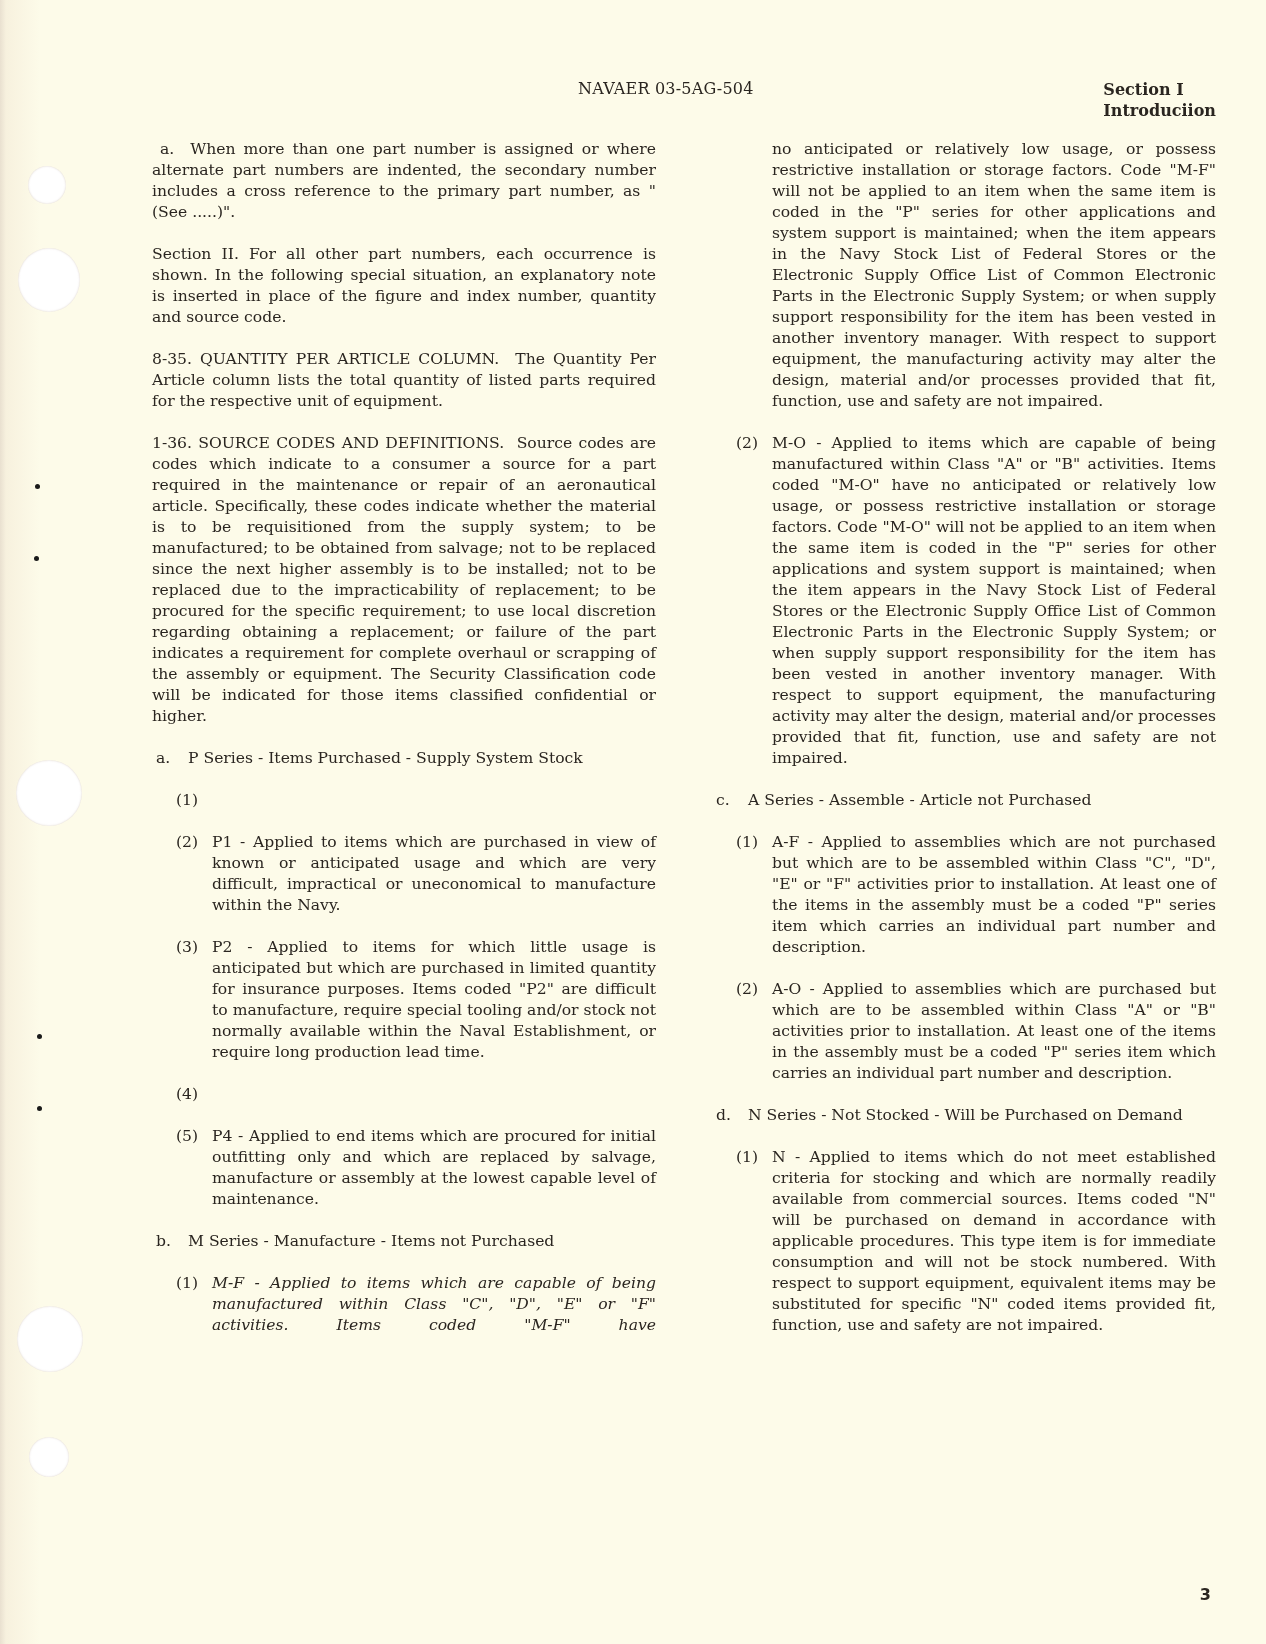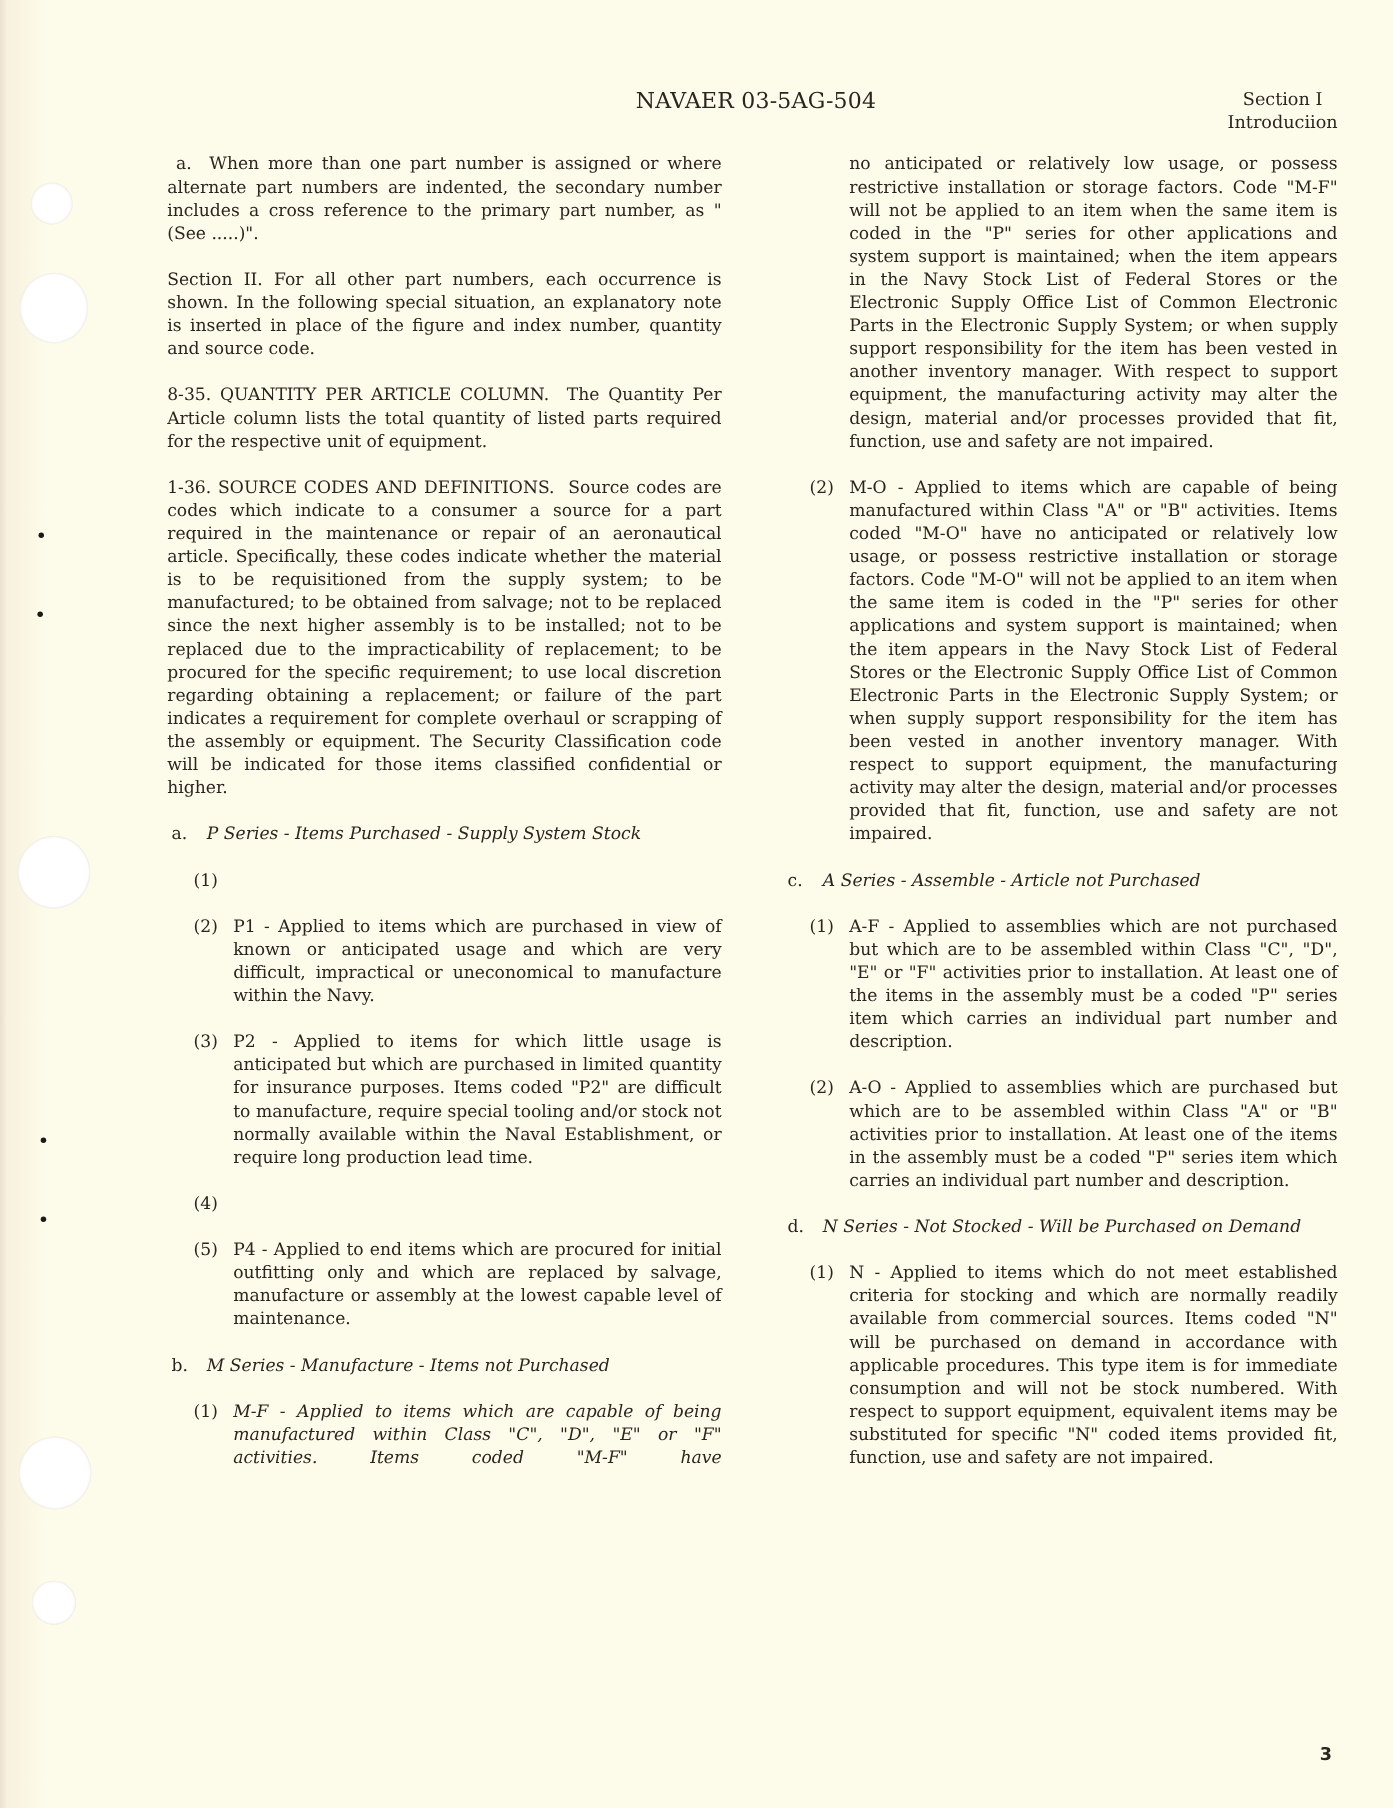--- a/index.html
+++ b/index.html
@@ -19,40 +19,40 @@
       position: absolute; border-radius: 50%;
       background: #ffffff;
       box-shadow: inset 0 0 2px rgba(150,120,100,0.35);
     }
     .dot {
       position: absolute; width: 5px; height: 5px; border-radius: 50%;
       background: #1a1a1a;
     }
     .header-id {
       position: absolute; left: 578px; top: 79px;
-      font-size: 20px; letter-spacing: 0.2px;
+      font-size: 16px; letter-spacing: 0.2px;
     }
     .header-right {
       position: absolute; right: 50px; top: 79px;
-      text-align: center; font-size: 16px; line-height: 21px;
+      text-align: left; font-size: 16px; line-height: 21px; font-weight: bold;
     }
     .col {
       position: absolute; top: 139px;
       font-size: 15.6px; line-height: 21px;
       text-align: justify;
     }
     .col-left { left: 152px; width: 504px; }
     .col-right-outer { left: 712px; width: 504px; }
     p { margin: 0 0 21px 0; }
     .item { display: flex; margin: 0 0 21px 0; }
     .item .num { width: 36px; flex: none; padding-left: 24px; text-align: left; }
     .item .txt { flex: 1; text-align: justify; }
     .sub-head { display: flex; margin: 0 0 21px 0; }
     .sub-head .lbl { width: 32px; flex: none; padding-left: 4px; }
-    .sub-head .txt { flex: 1; font-style: italic; }
+    .sub-head .txt { flex: 1; }
     .page-number {
       position: absolute; right: 55px; top: 1585px;
       font-family: "DejaVu Sans", "Liberation Sans", sans-serif;
       font-weight: bold; font-size: 16px;
     }
   </style>
 </head>
 <body>
 
 <div class="page-bg"></div>

